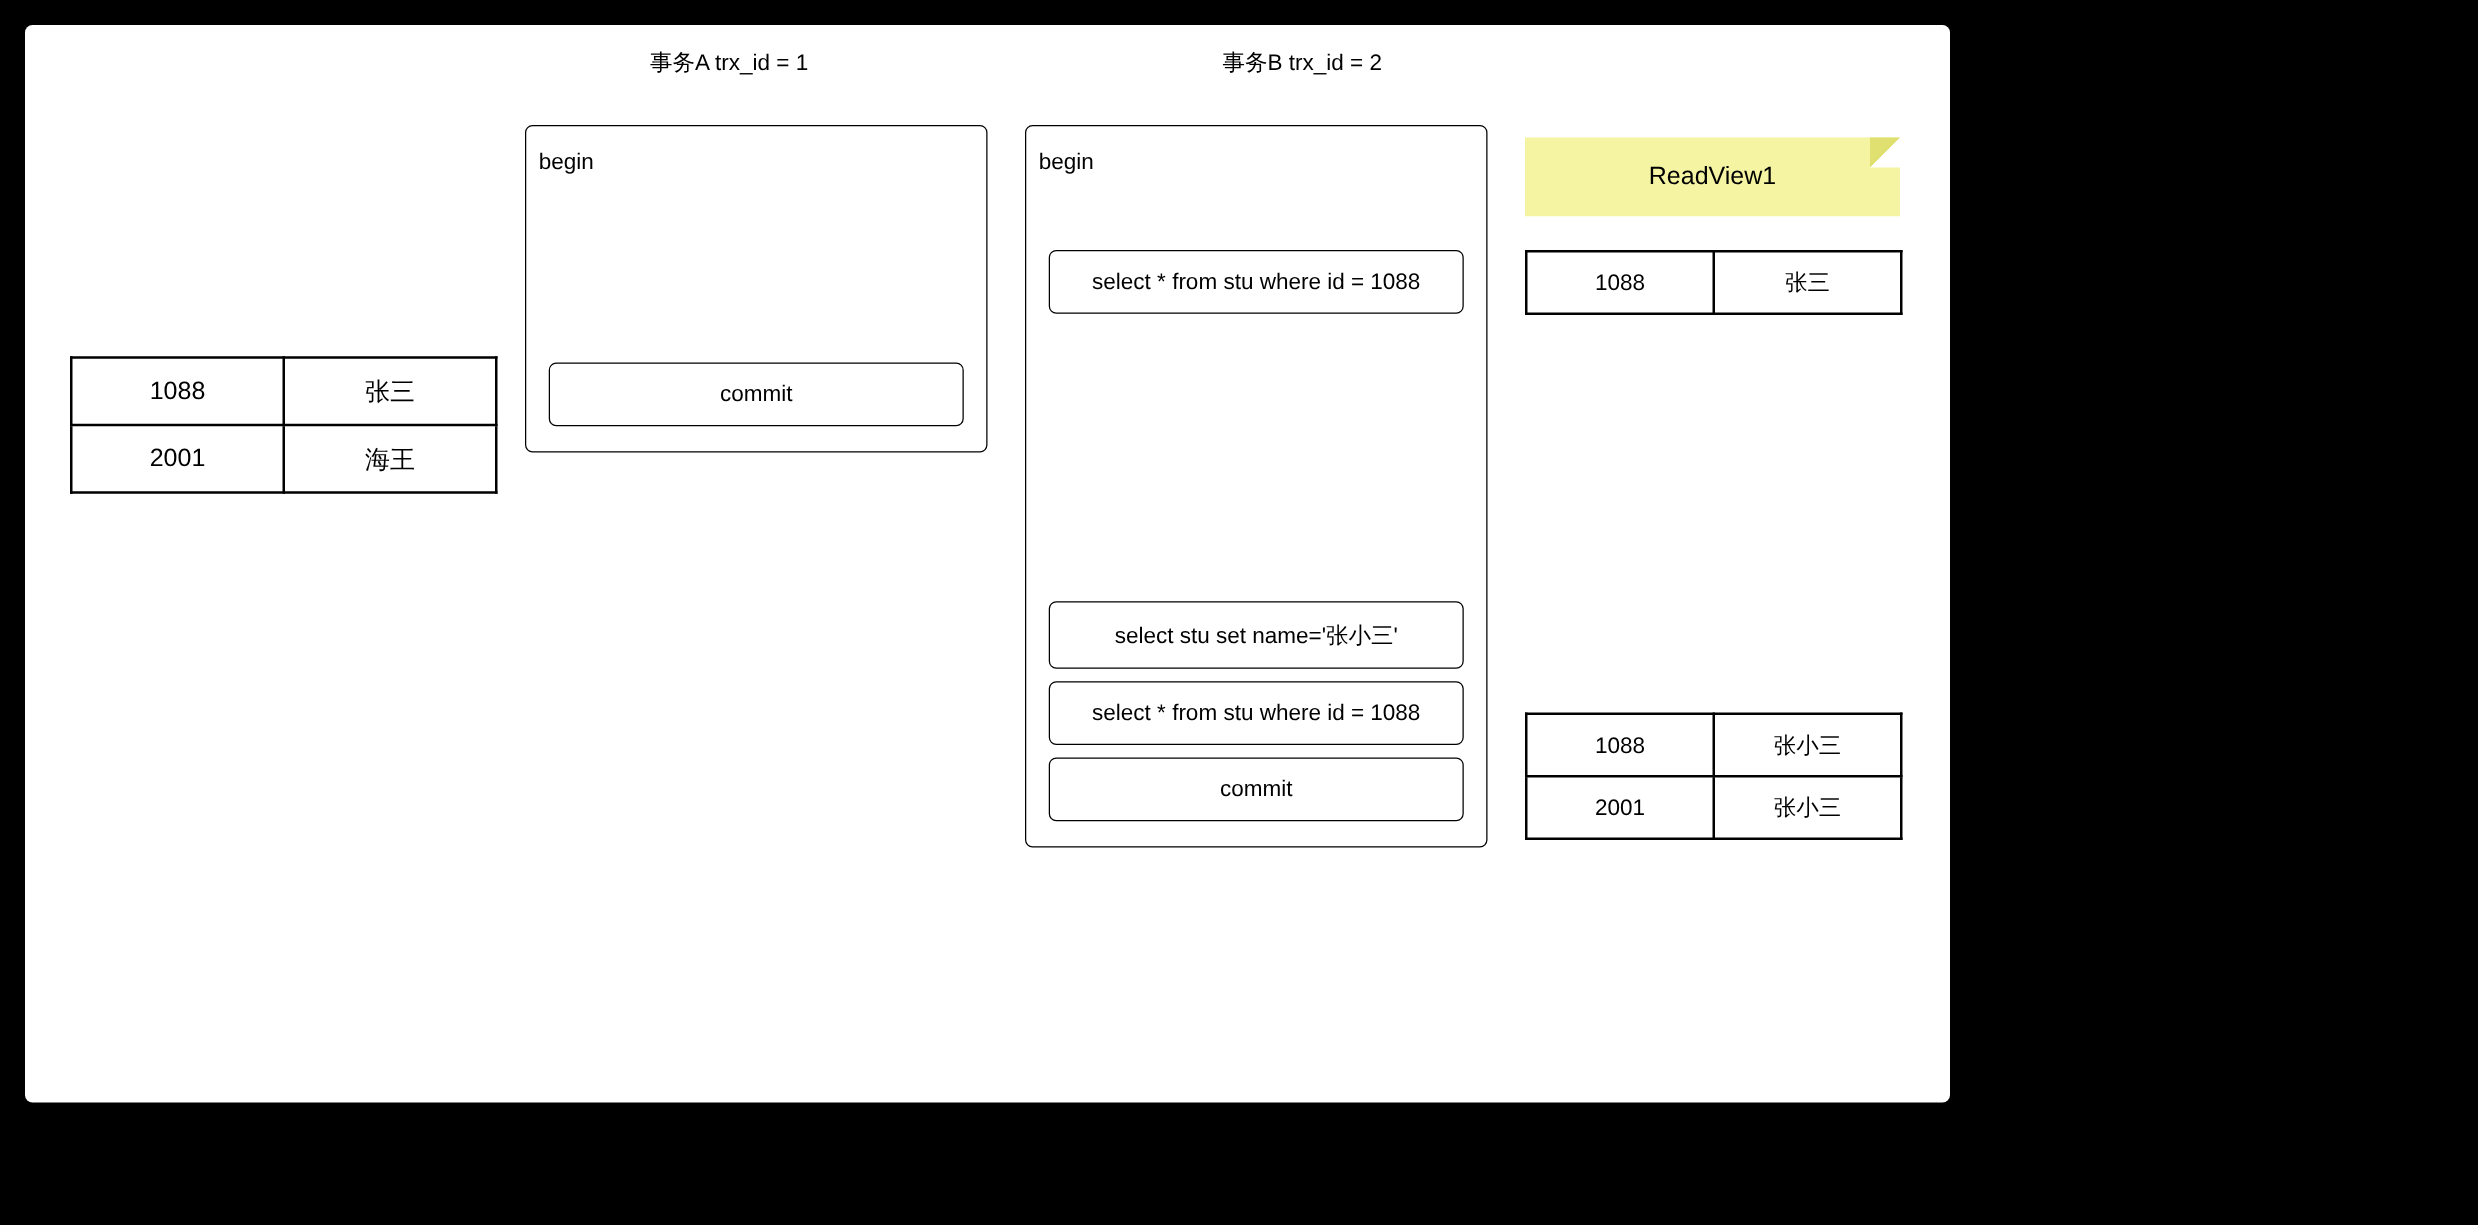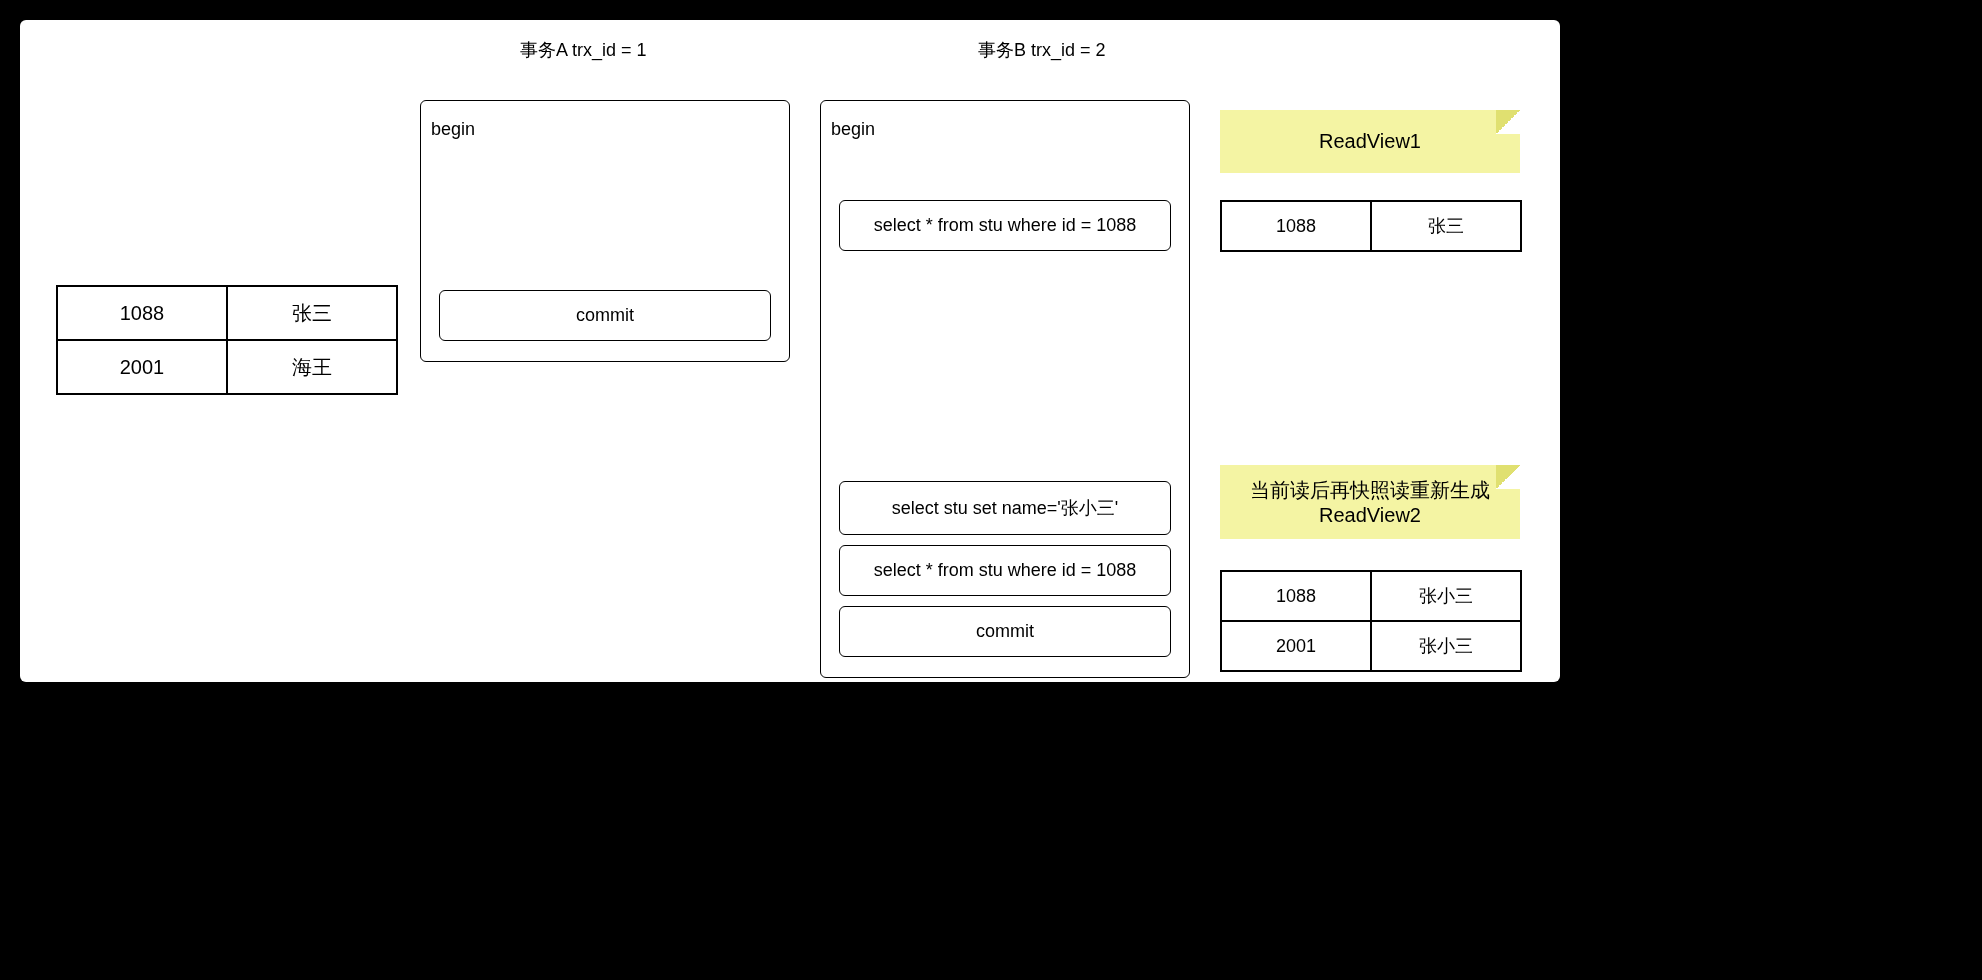--- a/index.html
+++ b/index.html
@@ -1,20 +1,20 @@
 <!DOCTYPE html>
 <html><head>
   <meta charset="utf-8">
   <style>
     * { box-sizing: border-box; margin: 0; padding: 0; }
     body { background: #000; padding: 20px; font-family: Arial, "Microsoft YaHei", sans-serif; }
     .canvas { 
       background: #fff; 
       width: 1540px; 
-      height: 662px; 
+      height: 862px; 
       border-radius: 6px;
       position: relative;
       box-shadow: 0 4px 20px rgba(0,0,0,0.5);
     }
     .col-header {
       position: absolute;
       font-size: 18px;
       color: #000;
       text-align: center;
     }
@@ -117,24 +117,20 @@
 
   <table class="data-table small" style="left:1200px; top:180px;">
     <tbody>
         <tr>
       <td>1088</td>
       <td>张三</td>
     </tr>
   </tbody>
     </table>
 
-  <div class="note tall" style="left:1200px; top:445px;">
-    <span class="note-line">当前读后再快照读重新生成</span>
-    <span class="note-line">ReadView2</span>
-  </div>
 
   <table class="data-table small" style="left:1200px; top:550px;">
     <tbody>
         <tr>
       <td>1088</td>
       <td>张小三</td>
     </tr>
     <tr>
       <td>2001</td>
       <td>张小三</td>

